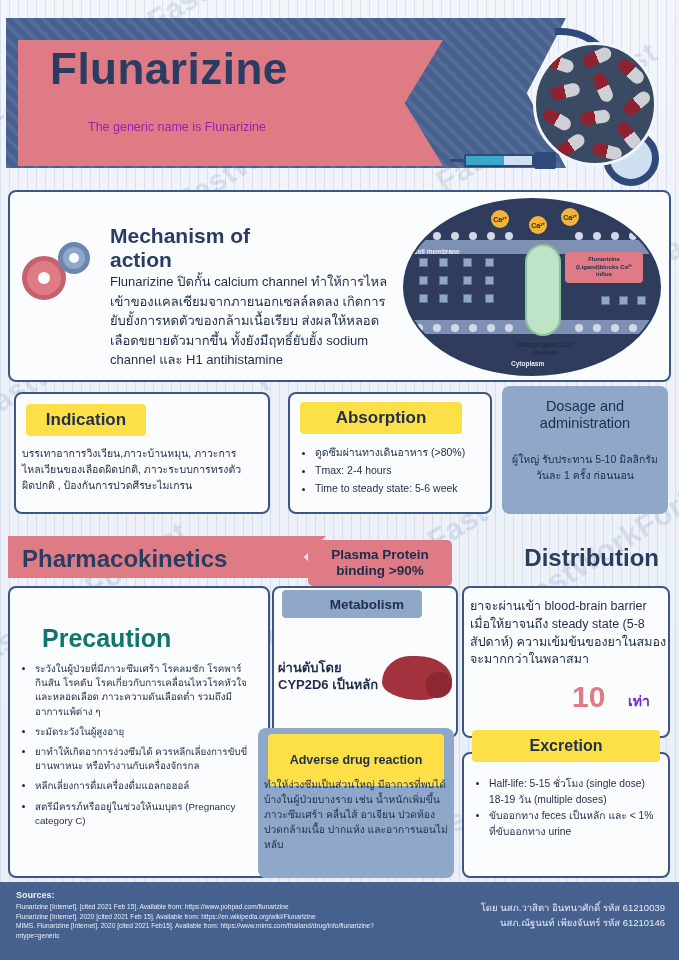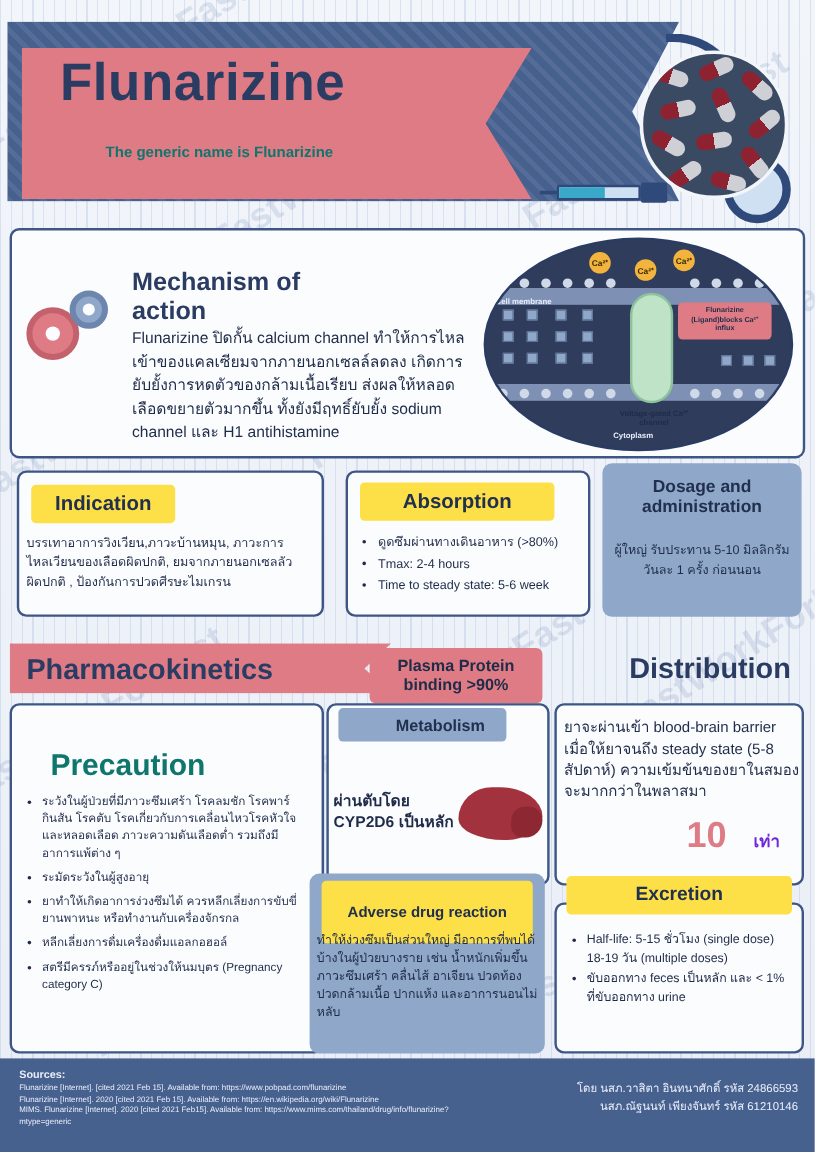--- a/index.html
+++ b/index.html
@@ -35,21 +35,21 @@
     position:absolute; left:18px; top:22px; width:425px; height:126px;
     background:#de7b85;
     clip-path: polygon(0 0, 100% 0, 91% 50%, 100% 100%, 0 100%);
   }
   .title {
     position:absolute; left:50px; top:44px;
     font-size:44px; font-weight:bold; color:#2b3c63; letter-spacing:0.5px;
   }
   .subtitle {
     position:absolute; left:88px; top:120px;
-    font-size:12.5px; font-weight:bold; color:#0f766e;
+    font-size:12.5px; font-weight:normal; color:#a21caf;
   }
   
   .pills-circle {
     position:absolute; right:22px; top:24px; width:124px; height:124px; border-radius:50%;
     background:#3b4a63; overflow:hidden; border:3px solid #f2f5fa;
   }
   .pill {
     position:absolute; width:30px; height:13px; border-radius:7px;
     background:linear-gradient(90deg,#8e2230 50%, #cfcfd6 50%);
   }
@@ -135,21 +135,21 @@
   .clip-red { position:absolute; left:7px; top:10px; width:30px; height:8px; background:#de7b85; }
 
   
   .abs-card { left:288px; top:392px; width:204px; height:122px; }
   .abs-ribbon { left:300px; top:402px; width:162px; height:32px; font-size:17px; }
   .abs-list { position:absolute; left:302px; top:444px; width:178px; font-size:10.5px; line-height:1.6; color:#1f2c49; }
   .abs-list li { margin-bottom:1px; }
 
   
   .dos-card { left:502px; top:386px; width:166px; height:128px; background:#8fa7c9; }
-  .dos-title { position:absolute; left:508px; top:398px; width:154px; text-align:center; font-size:14.5px; font-weight:bold; color:#21304e; line-height:1.2; }
+  .dos-title { position:absolute; left:508px; top:398px; width:154px; text-align:center; font-size:14.5px; font-weight:normal; color:#21304e; line-height:1.2; }
   .dos-text { position:absolute; left:510px; top:452px; width:150px; text-align:center; font-size:10.5px; line-height:1.5; color:#1f2c49; }
 
   
   .pk-banner {
     position:absolute; left:8px; top:536px; width:318px; height:42px; background:#de7b85;
     clip-path: polygon(0 0, 100% 0, 93% 50%, 100% 100%, 0 100%);
   }
   .pk-title { position:absolute; left:22px; top:545px; font-size:24px; font-weight:bold; color:#2b3c63; }
   .ppb {
     position:absolute; left:308px; top:540px; width:144px; height:46px; background:#de7b85; border-radius:5px;
@@ -309,21 +309,21 @@
   <div class="ca-ion" style="left:86px; top:10px;">Ca²⁺</div>
   <div class="ca-ion" style="left:124px; top:16px;">Ca²⁺</div>
   <div class="ca-ion" style="left:156px; top:8px;">Ca²⁺</div>
   <div class="diag-label" style="left:8px; top:48px;">Cell membrane</div>
   <div class="diag-label" style="left:106px; top:160px;">Cytoplasm</div>
   <div class="diag-label dark" style="left:104px; top:140px; width:72px; text-align:center;">Voltage-gated Ca²⁺ channel</div>
 </div>
 
 <div class="card white ind-card"></div>
 <div class="ribbon ind-ribbon">Indication</div>
-<div class="ind-text">บรรเทาอาการวิงเวียน,ภาวะบ้านหมุน, ภาวะการไหลเวียนของเลือดผิดปกติ, ยมจากภายนอกเซลลัวผิดปกติ , ป้องกันการปวดศีรษะไมเกรน</div>
+<div class="ind-text">บรรเทาอาการวิงเวียน,ภาวะบ้านหมุน, ภาวะการไหลเวียนของเลือดผิดปกติ, ภาวะระบบการทรงตัวผิดปกติ , ป้องกันการปวดศีรษะไมเกรน</div>
 <div class="clipboard">
   <div class="clip-top"></div>
   <div class="clip-red"></div>
   <div class="clip-line" style="top:26px; width:32px;"></div>
   <div class="clip-line" style="top:34px; width:26px;"></div>
   <div class="clip-line" style="top:42px; width:30px;"></div>
 </div>
 
 <div class="card white abs-card"></div>
 <div class="ribbon abs-ribbon">Absorption</div>
@@ -380,15 +380,15 @@
     <li>Half-life: 5-15 ชั่วโมง (single dose) 18-19 วัน (multiple doses)</li>
     <li>ขับออกทาง feces เป็นหลัก และ &lt; 1% ที่ขับออกทาง urine</li>
   </ul>
 </div>
 
 <div class="footer">
   <div class="src-title">Sources:</div>
   <div class="src-body" style="white-space:pre-line;">Flunarizine [Internet]. [cited 2021 Feb 15]. Available from: https://www.pobpad.com/flunarizine
 Flunarizine [Internet]. 2020 [cited 2021 Feb 15]. Available from: https://en.wikipedia.org/wiki/Flunarizine
 MIMS. Flunarizine [Internet]. 2020 [cited 2021 Feb15]. Available from: https://www.mims.com/thailand/drug/info/flunarizine?mtype=generic</div>
-  <div class="authors" style="white-space:pre-line;">โดย  นสภ.วาสิตา อินทนาศักดิ์ รหัส 24866593
+  <div class="authors" style="white-space:pre-line;">โดย  นสภ.วาสิตา อินทนาศักดิ์ รหัส 61210039
 นสภ.ณัฐนนท์ เพียงจันทร์ รหัส 61210146</div>
 </div>
 
 </body></html>

